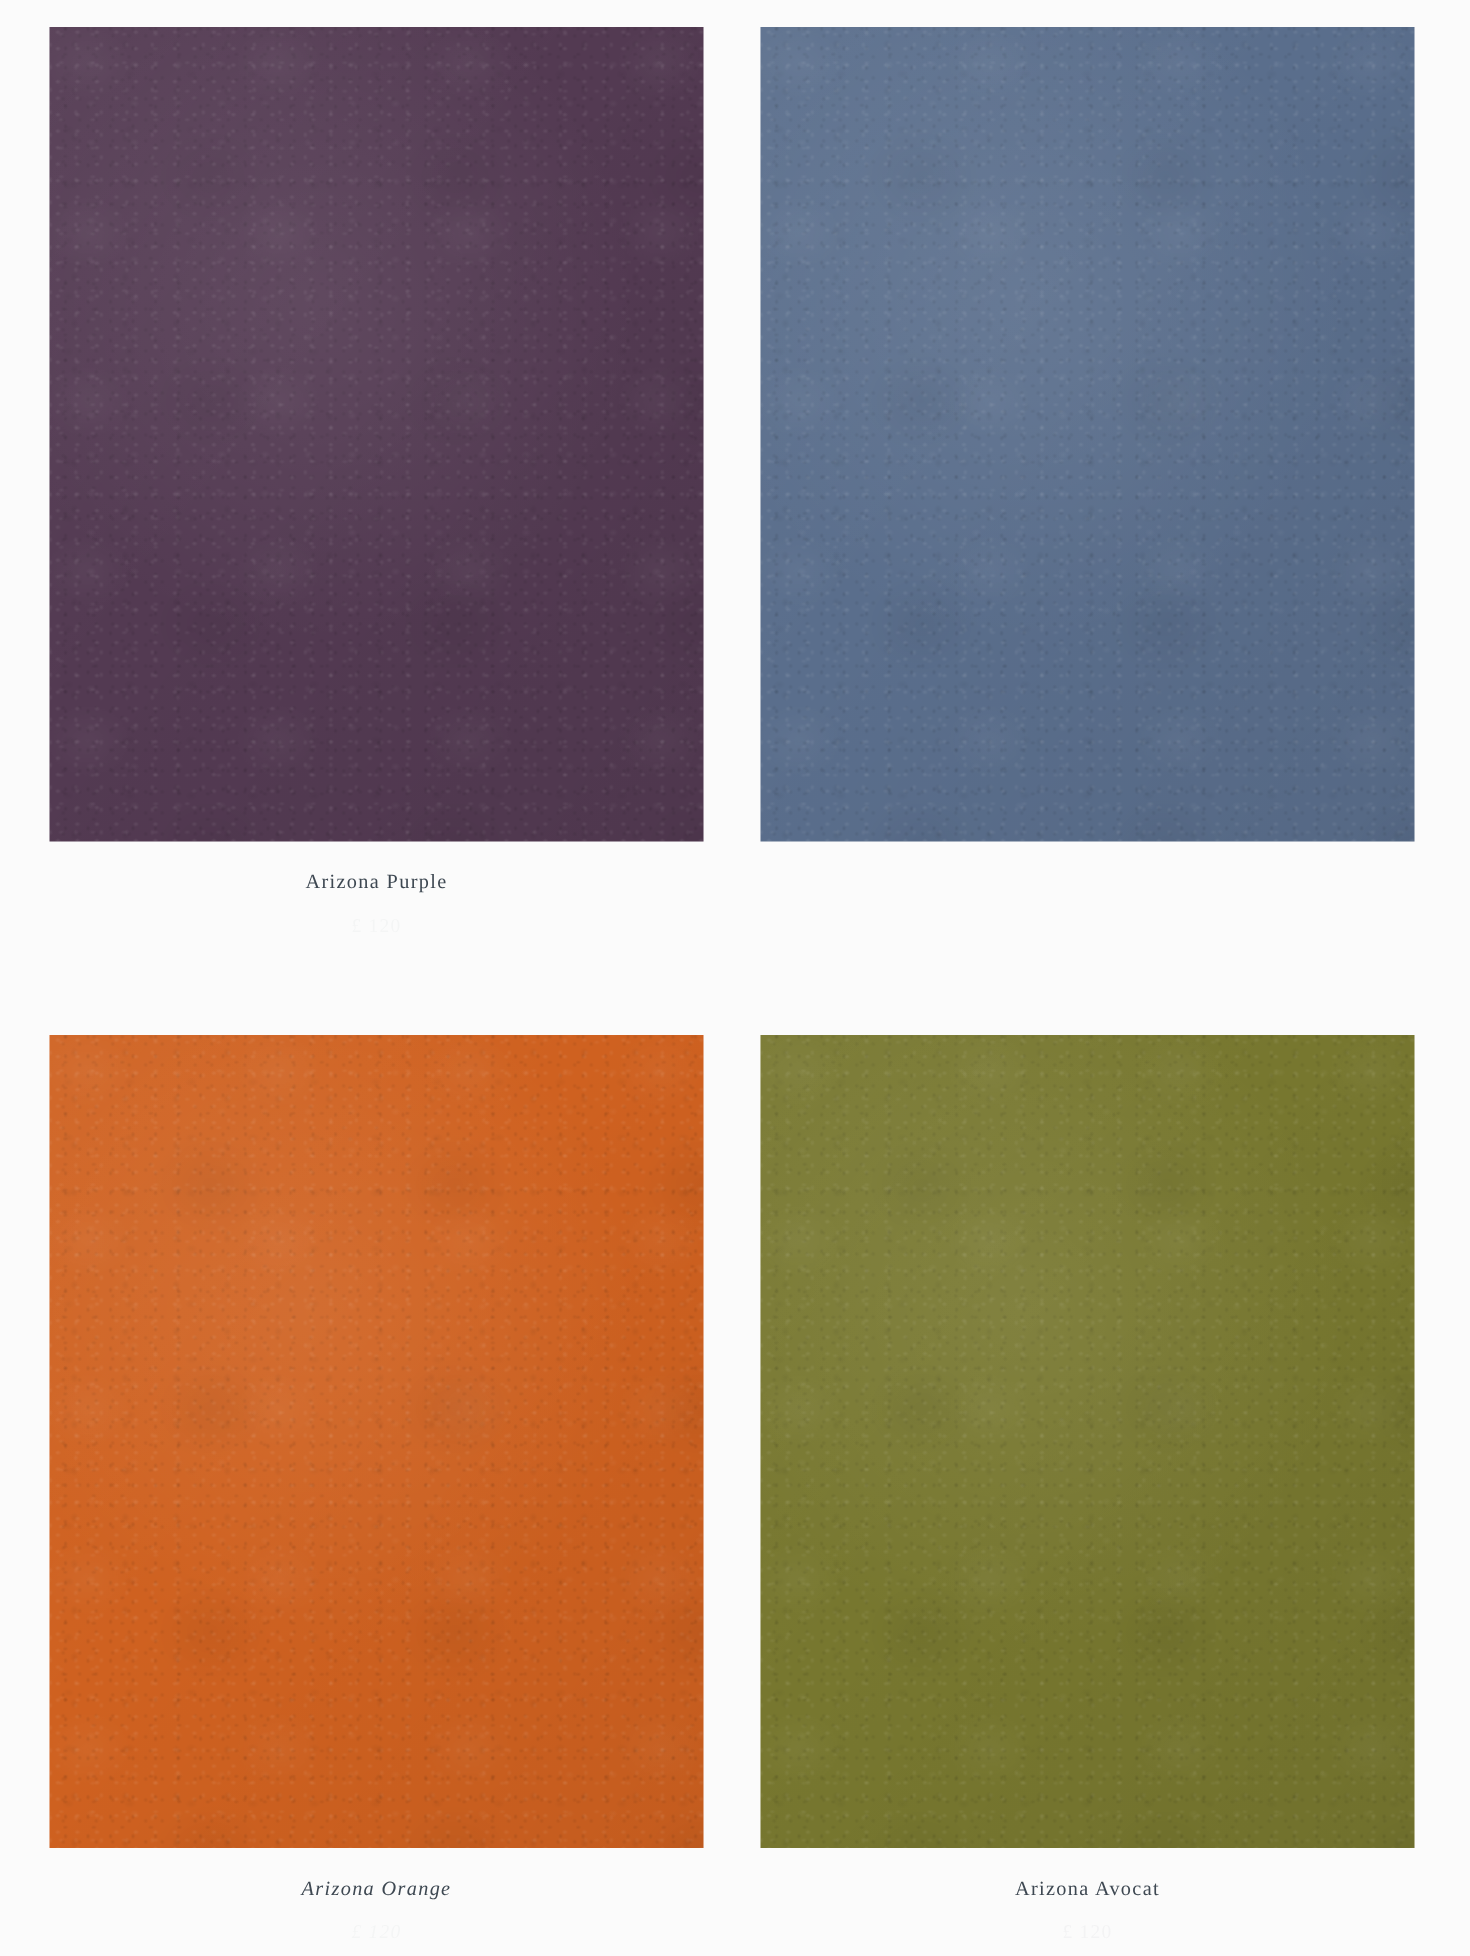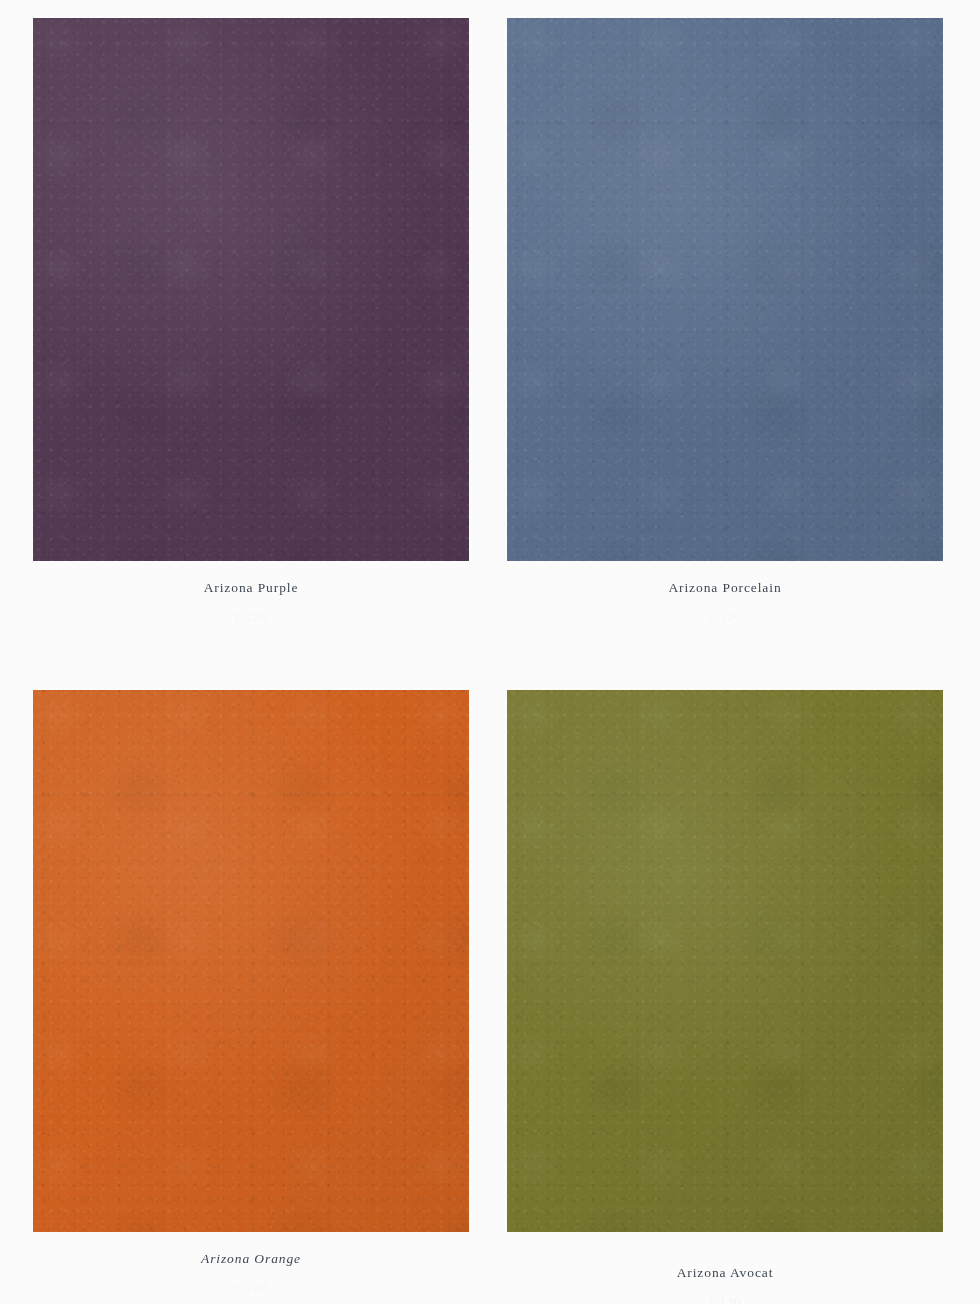--- a/index.html
+++ b/index.html
@@ -30,21 +30,21 @@
   }
 
   .card {
     position: relative;
     display: flex;
     flex-direction: column;
   }
   .card-a { grid-column: 2; grid-row: 2 / span 2; }
   .card-b { grid-column: 4; grid-row: 2 / span 2; }
   .card-c { grid-column: 2; grid-row: 4 / span 2; font-style: italic; }
-  .card-d { grid-column: 4; grid-row: 4 / span 2; gap: 14px; }
+  .card-d { grid-column: 4; grid-row: 4 / span 2; }
 
   .swatch {
     width: 100%;
     height: 543px;
     position: relative;
     overflow: hidden;
     display: block;
     flex: none;
   }
   .card-c .swatch, .card-d .swatch { height: 542px; }
@@ -130,24 +130,20 @@
     </div>
   </article>
 
   <article class="card card-b">
     <div class="swatch" style="background-color:#5A6E8C;">
       <span class="grain grain-1"></span>
       <span class="grain grain-2"></span>
       <span class="grain grain-3"></span>
       <span class="sheen"></span>
     </div>
-    <div class="caption">
-      <div class="swatch-name">Arizona Porcelain</div>
-      <div class="swatch-price">£ 120</div>
-    </div>
   </article>
 
   <article class="card card-c">
     <div class="swatch" style="background-color:#CF6120;">
       <span class="grain grain-1"></span>
       <span class="grain grain-2"></span>
       <span class="grain grain-3"></span>
       <span class="sheen"></span>
     </div>
     <div class="caption">

